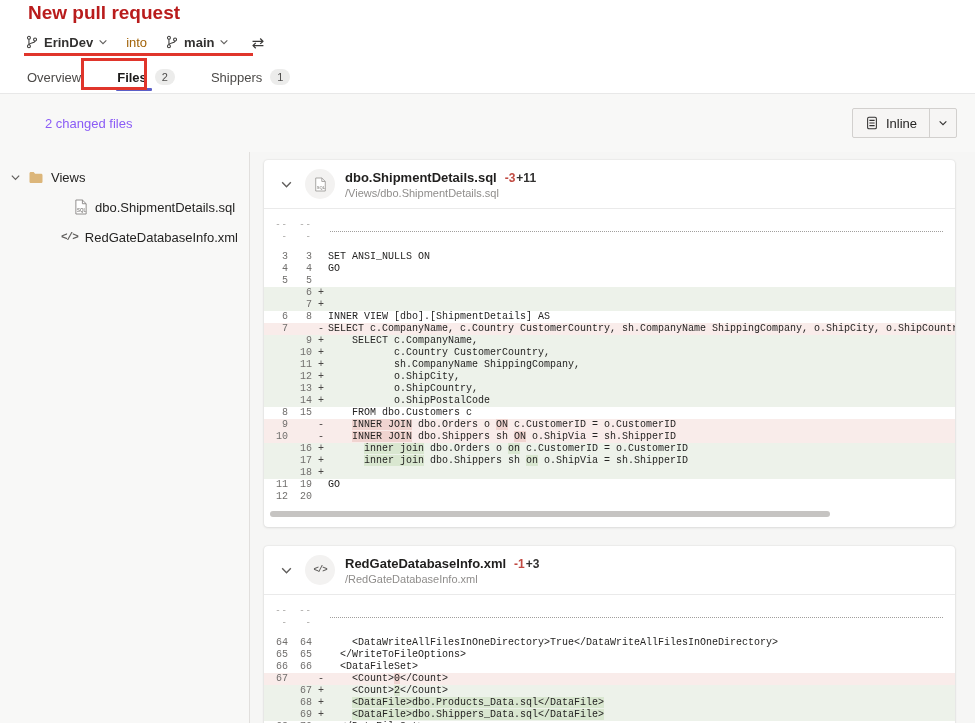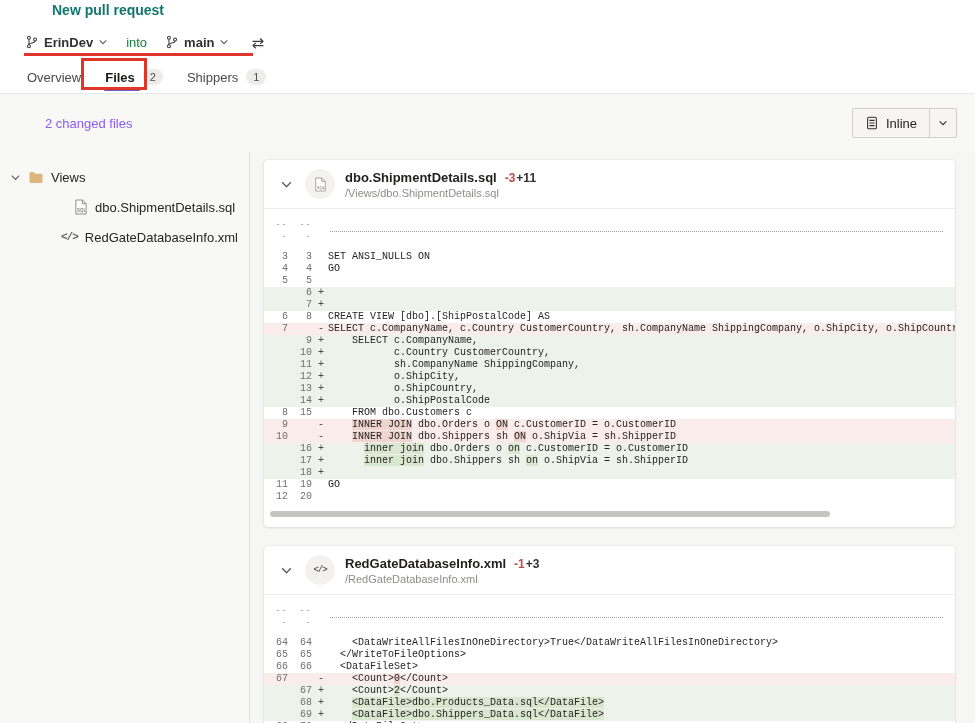--- a/index.html
+++ b/index.html
@@ -11,27 +11,27 @@
     --add-word:#d9e7d0;
     --rem-line:#f9ecea;
     --rem-word:#f0d4d0;
   }
   *{box-sizing:border-box;margin:0;padding:0}
   html,body{width:975px;height:723px;overflow:hidden;background:#fff;
     font-family:"Liberation Sans","DejaVu Sans",sans-serif;color:#201f1e;}
 
   
   .header{position:relative;height:94px;background:#fff;border-bottom:1px solid #e8e8e8;}
-  .page-title{position:absolute;left:28px;top:2px;font-size:14px;font-weight:700;color:#0f766e;margin-left:24px;}
+  .page-title{position:absolute;left:28px;top:2px;font-size:19px;font-weight:700;color:#b91c1c;}
   .branch-row{position:absolute;left:25px;top:33px;display:flex;align-items:center;font-size:13px;height:18px;}
   .branch-pill{display:flex;align-items:center;gap:5px;cursor:pointer;}
   .branch-name{font-weight:700;color:#323130;}
-  .into-label{color:#15803d;margin:0 18px;}
+  .into-label{color:#a16207;margin:0 18px;}
   .swap{margin-left:22px;font-size:15px;color:#3b3a39;cursor:pointer;line-height:1;}
-  .tabs{position:absolute;left:25px;bottom:0;display:flex;gap:20px;height:32px;align-items:flex-start;}
+  .tabs{position:absolute;left:25px;bottom:0;display:flex;gap:32px;height:32px;align-items:flex-start;}
   .tab{position:relative;display:flex;align-items:center;gap:8px;height:32px;font-size:13px;color:#4c4a48;cursor:pointer;padding:0 2px;}
   .tab.selected{color:#1b1a19;font-weight:700;}
   .tab-underline{display:none;}
   .tab.selected .tab-underline{display:block;position:absolute;left:1px;bottom:2px;width:36px;height:3px;background:var(--tab-blue);border-radius:1px;}
   .badge{background:#ececeb;color:#4f4e4d;font-size:11px;font-weight:400;border-radius:9px;padding:2px 7px;line-height:1.1;}
   
   .ann-underline{position:absolute;left:24px;top:53px;width:229px;height:3px;background:var(--annotation-red);z-index:6;pointer-events:none;}
   .ann-rect{position:absolute;left:81px;top:58px;width:66px;height:32px;border:3px solid var(--annotation-red);z-index:6;pointer-events:none;}
 
   
@@ -233,21 +233,21 @@
           <span class="dash">---</span>
           <span class="dash">---</span>
           <span class="dotline"></span>
         </div>
         <div>
             <div class="diff-row ctx"><span class="ln old">3</span><span class="ln new">3</span><span class="mark"></span><span class="code"><span>SET ANSI_NULLS ON</span></span></div>
             <div class="diff-row ctx"><span class="ln old">4</span><span class="ln new">4</span><span class="mark"></span><span class="code"><span>GO</span></span></div>
             <div class="diff-row ctx"><span class="ln old">5</span><span class="ln new">5</span><span class="mark"></span><span class="code"><span></span></span></div>
             <div class="diff-row add"><span class="ln old"></span><span class="ln new">6</span><span class="mark">+</span><span class="code"><span></span></span></div>
             <div class="diff-row add"><span class="ln old"></span><span class="ln new">7</span><span class="mark">+</span><span class="code"><span></span></span></div>
-            <div class="diff-row ctx"><span class="ln old">6</span><span class="ln new">8</span><span class="mark"></span><span class="code"><span>CREATE VIEW [dbo].[ShipPostalCode] AS</span></span></div>
+            <div class="diff-row ctx"><span class="ln old">6</span><span class="ln new">8</span><span class="mark"></span><span class="code"><span>INNER VIEW [dbo].[ShipmentDetails] AS</span></span></div>
             <div class="diff-row rem"><span class="ln old">7</span><span class="ln new"></span><span class="mark">-</span><span class="code"><span>SELECT c.CompanyName, c.Country CustomerCountry, sh.CompanyName ShippingCompany, o.ShipCity, o.ShipCountry, o.ShipPostalCode</span></span></div>
             <div class="diff-row add"><span class="ln old"></span><span class="ln new">9</span><span class="mark">+</span><span class="code"><span>    SELECT c.CompanyName,</span></span></div>
             <div class="diff-row add"><span class="ln old"></span><span class="ln new">10</span><span class="mark">+</span><span class="code"><span>           c.Country CustomerCountry,</span></span></div>
             <div class="diff-row add"><span class="ln old"></span><span class="ln new">11</span><span class="mark">+</span><span class="code"><span>           sh.CompanyName ShippingCompany,</span></span></div>
             <div class="diff-row add"><span class="ln old"></span><span class="ln new">12</span><span class="mark">+</span><span class="code"><span>           o.ShipCity,</span></span></div>
             <div class="diff-row add"><span class="ln old"></span><span class="ln new">13</span><span class="mark">+</span><span class="code"><span>           o.ShipCountry,</span></span></div>
             <div class="diff-row add"><span class="ln old"></span><span class="ln new">14</span><span class="mark">+</span><span class="code"><span>           o.ShipPostalCode</span></span></div>
             <div class="diff-row ctx"><span class="ln old">8</span><span class="ln new">15</span><span class="mark"></span><span class="code"><span>    FROM dbo.Customers c</span></span></div>
             <div class="diff-row rem"><span class="ln old">9</span><span class="ln new"></span><span class="mark">-</span><span class="code"><span>    </span><span class="hl">INNER JOIN</span><span> dbo.Orders o </span><span class="hl">ON</span><span> c.CustomerID = o.CustomerID</span></span></div>
             <div class="diff-row rem"><span class="ln old">10</span><span class="ln new"></span><span class="mark">-</span><span class="code"><span>    </span><span class="hl">INNER JOIN</span><span> dbo.Shippers sh </span><span class="hl">ON</span><span> o.ShipVia = sh.ShipperID</span></span></div>

